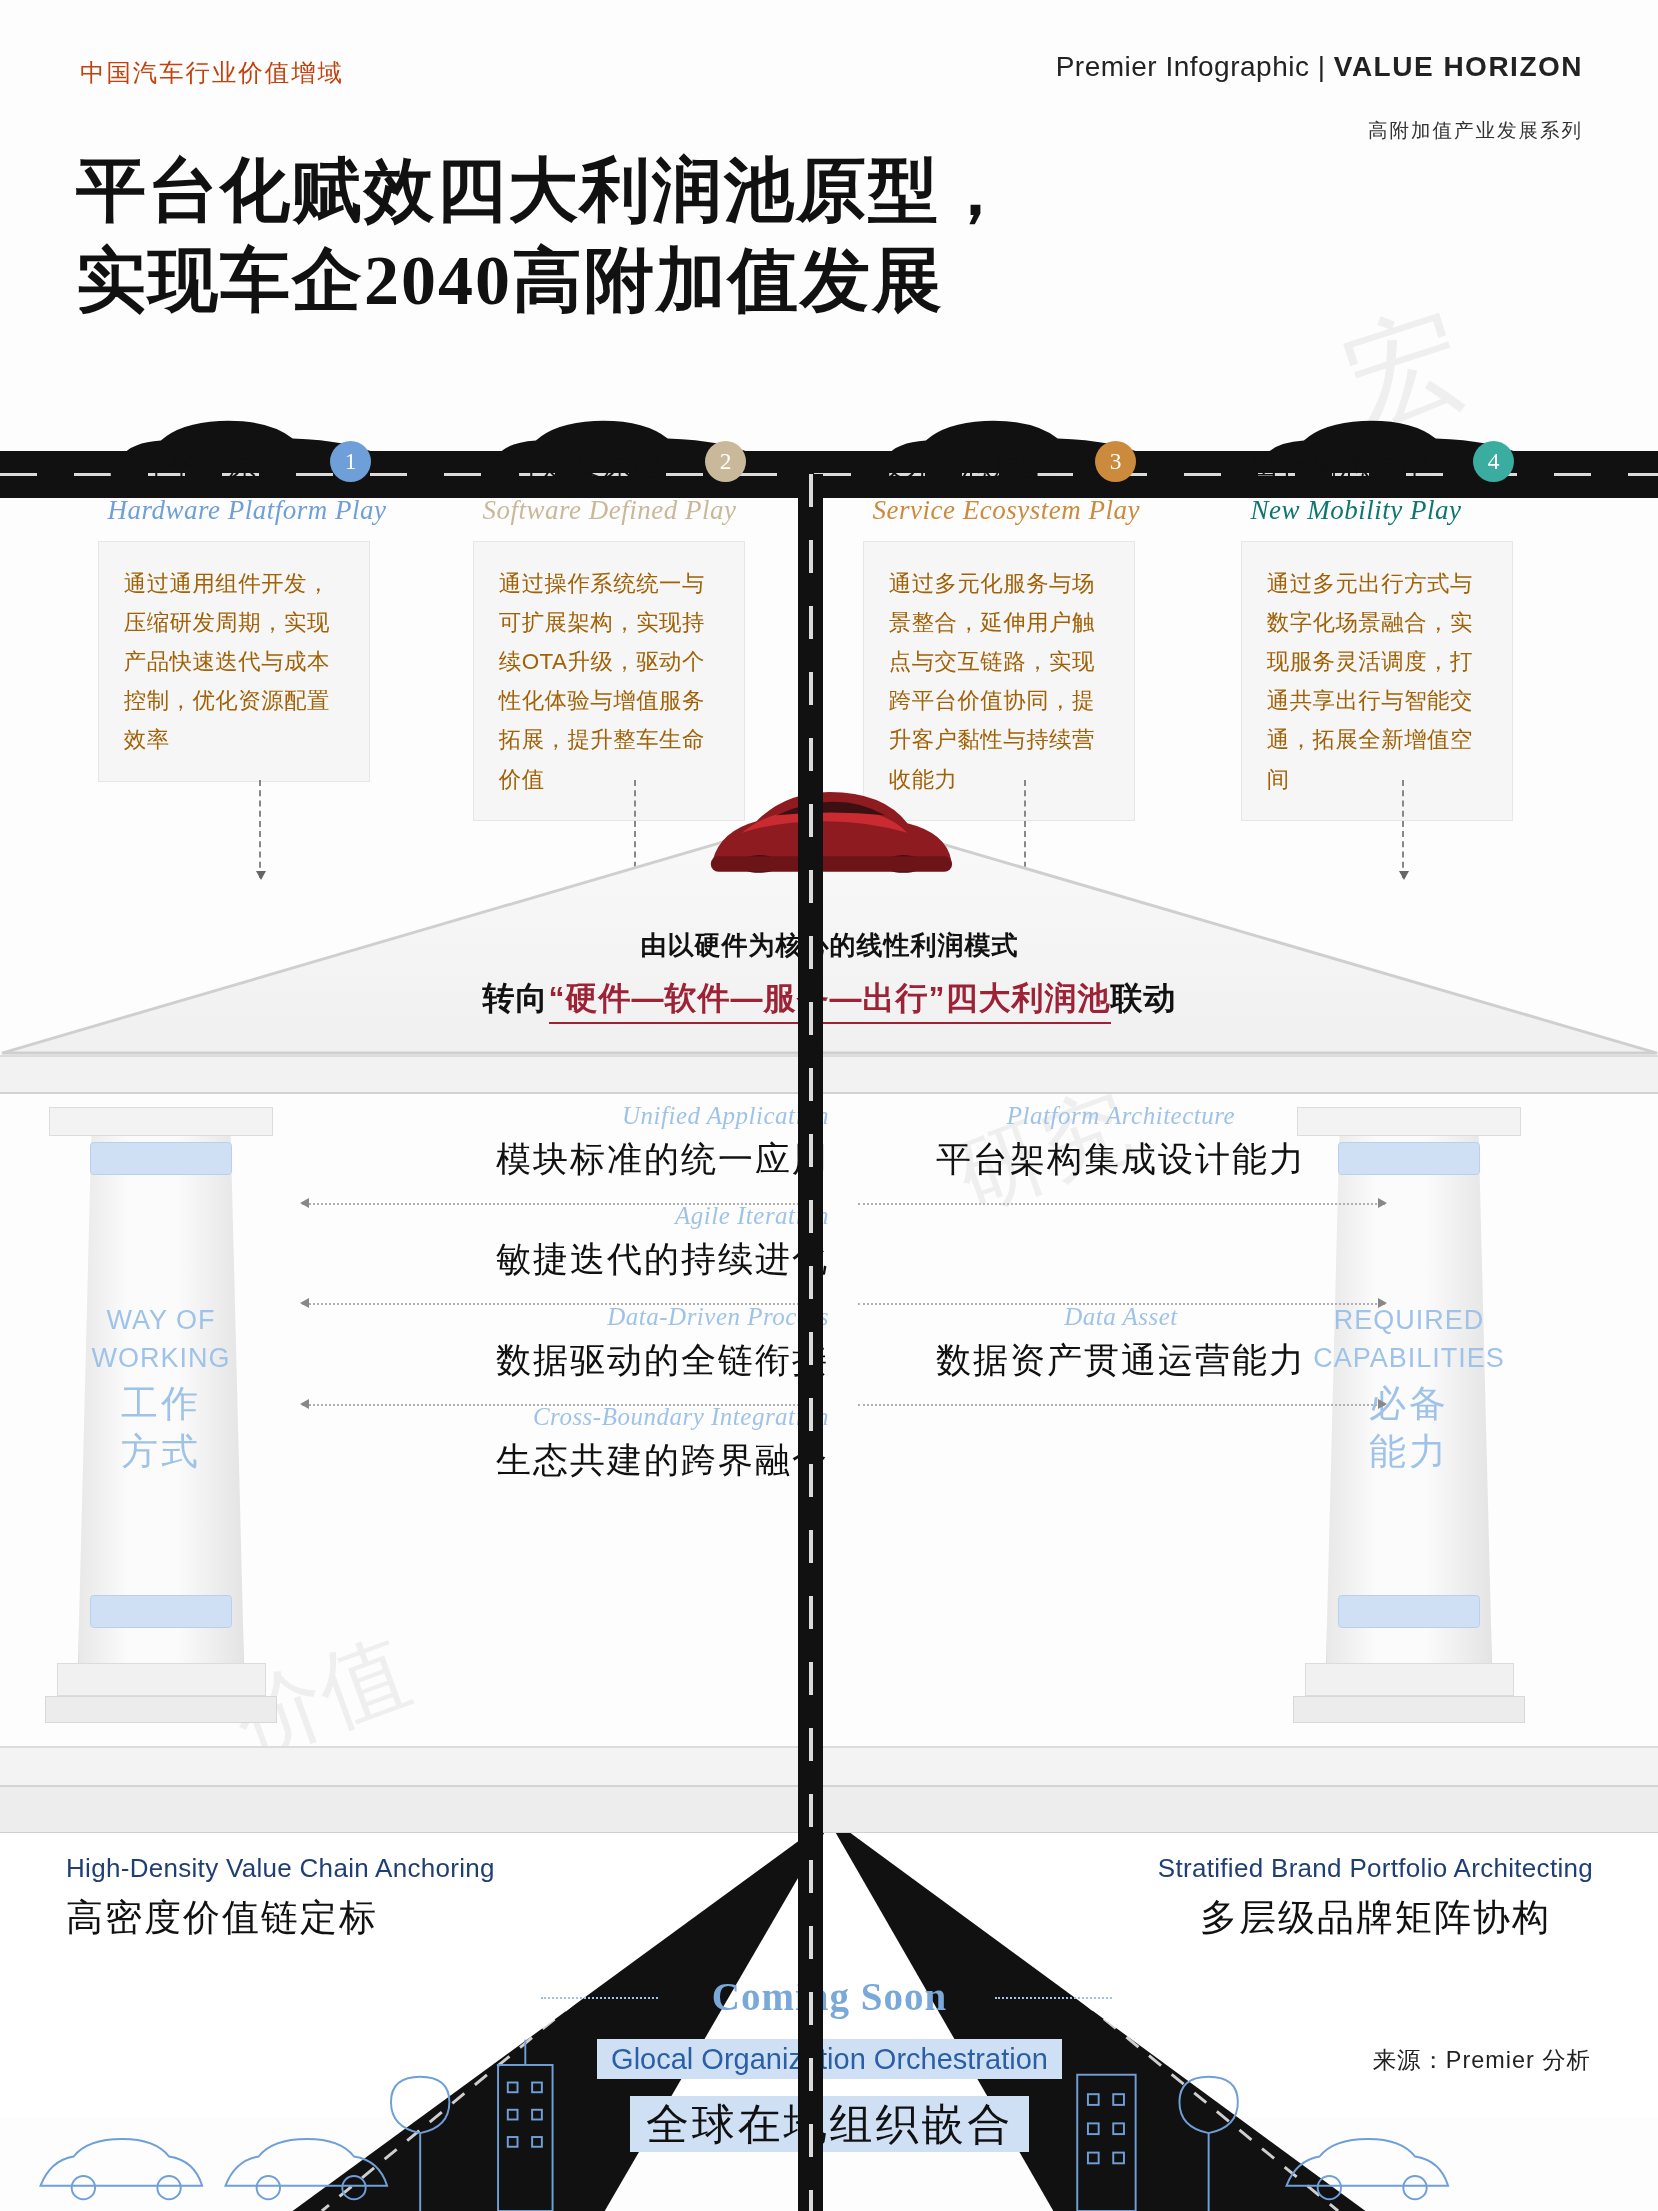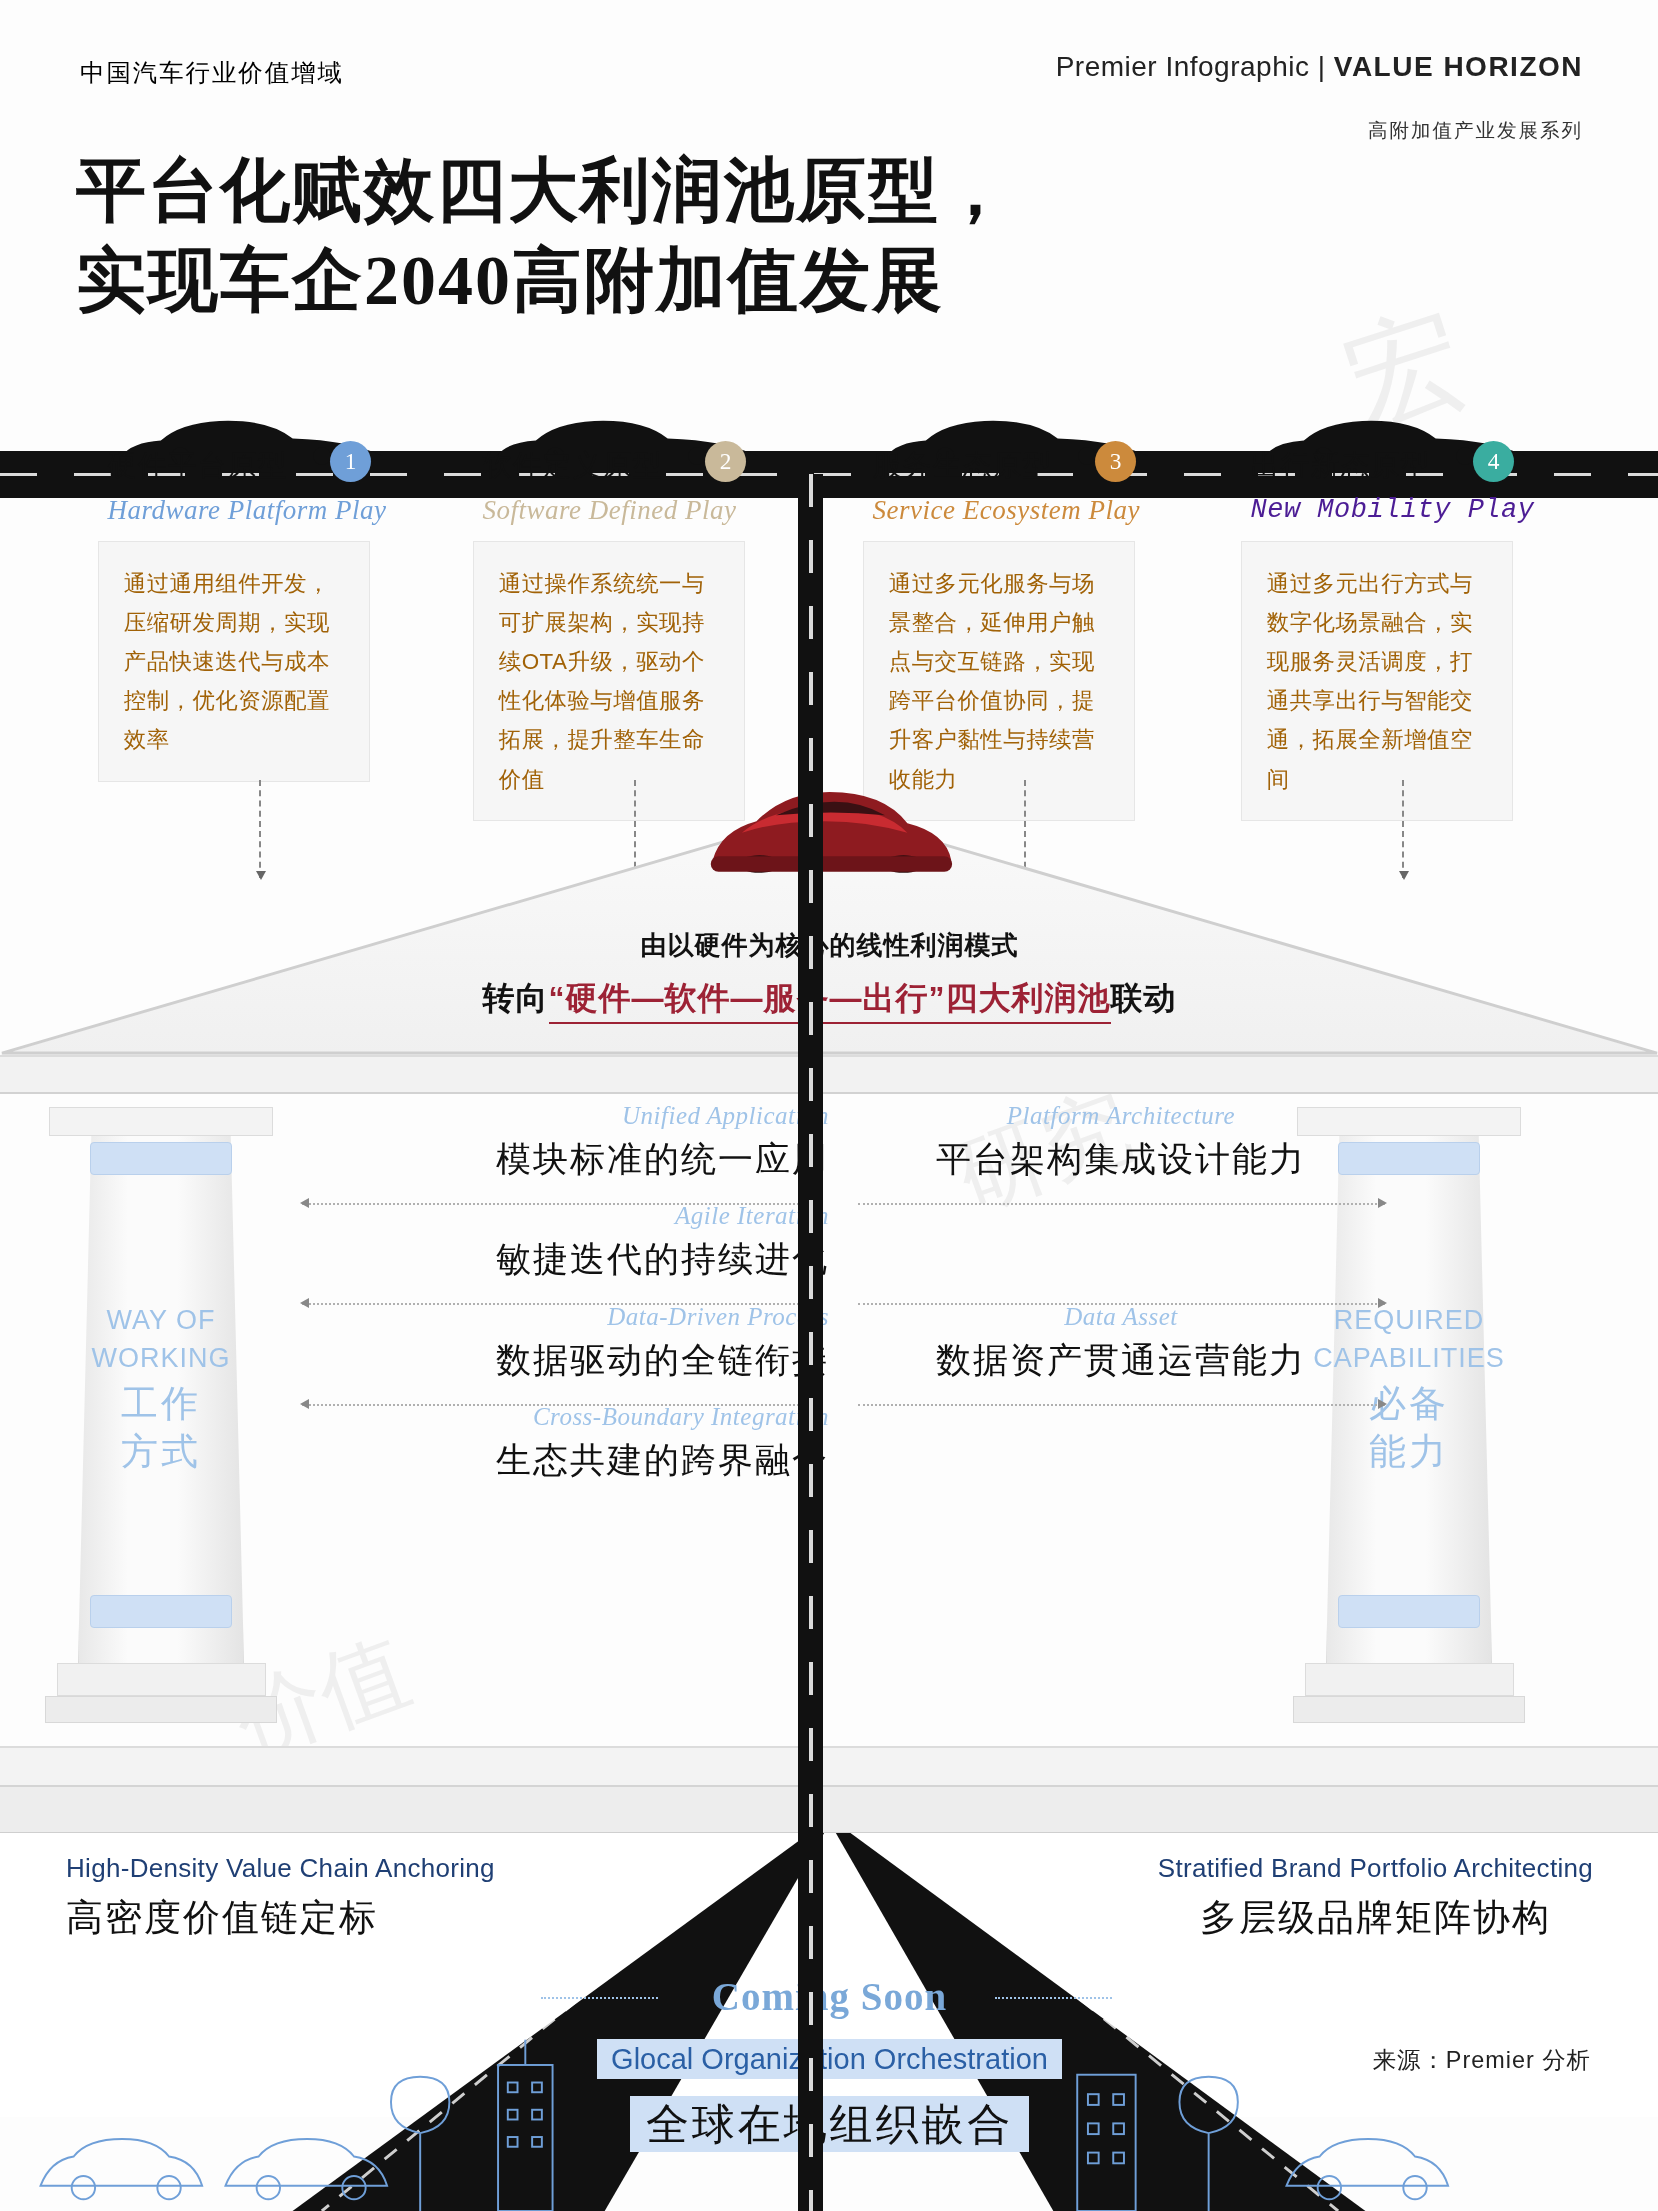--- a/index.html
+++ b/index.html
@@ -14,21 +14,21 @@
     position: relative;
     width: 1659px;
     height: 2212px;
     background: #fdfdfd;
     overflow: hidden;
   }
 
   
   .hdr-left {
     position: absolute; left: 80px; top: 57px;
-    font-size: 24.4px; color: #000000; letter-spacing: 2px;
+    font-size: 24.4px; color: #c2410c; letter-spacing: 2px;
   }
   .hdr-right {
     position: absolute; right: 76px; top: 51px;
     font-size: 28px; color: #222; letter-spacing: 0.5px;
     text-align: right; white-space: nowrap;
   }
   .hdr-right .bold { font-weight: bold; letter-spacing: 1.5px; }
   .hdr-sub {
     position: absolute; right: 76px; top: 117px;
     font-size: 19.5px; color: #333; letter-spacing: 2px;
@@ -303,21 +303,21 @@
     </div>
 
     <div class="play" style="left:1231px;">
       <svg class="carsil" viewBox="0 0 300 60">
         <path d="M10 48 q10-14 40-16 q20-18 60-20 q50-2 75 18 q60 2 92 18 z" fill="#111"></path>
         <circle cx="70" cy="48" r="9" fill="#111"></circle>
           <circle cx="215" cy="48" r="9" fill="#111"></circle>
       </svg>
       <div class="cn">出行新态原型</div>
       <div class="num" style="background:#3aada0;">4</div>
-      <div class="en" style="color:#4c1d95;font-family:Liberation Mono, monospace;">New Mobility Play</div>
+      <div class="en" style="color:#0f766e;">New Mobility Play</div>
       <div class="box">通过多元出行方式与数字化场景融合，实现服务灵活调度，打通共享出行与智能交通，拓展全新增值空间</div>
       <div class="arrow"></div>
     </div>
   </div>
 
   <div class="center-road"></div>
 
   <div class="pediment">
     <div class="ped-tri"></div>
     <svg class="ped-tri-outline" viewBox="0 0 1701 252" preserveAspectRatio="none">

